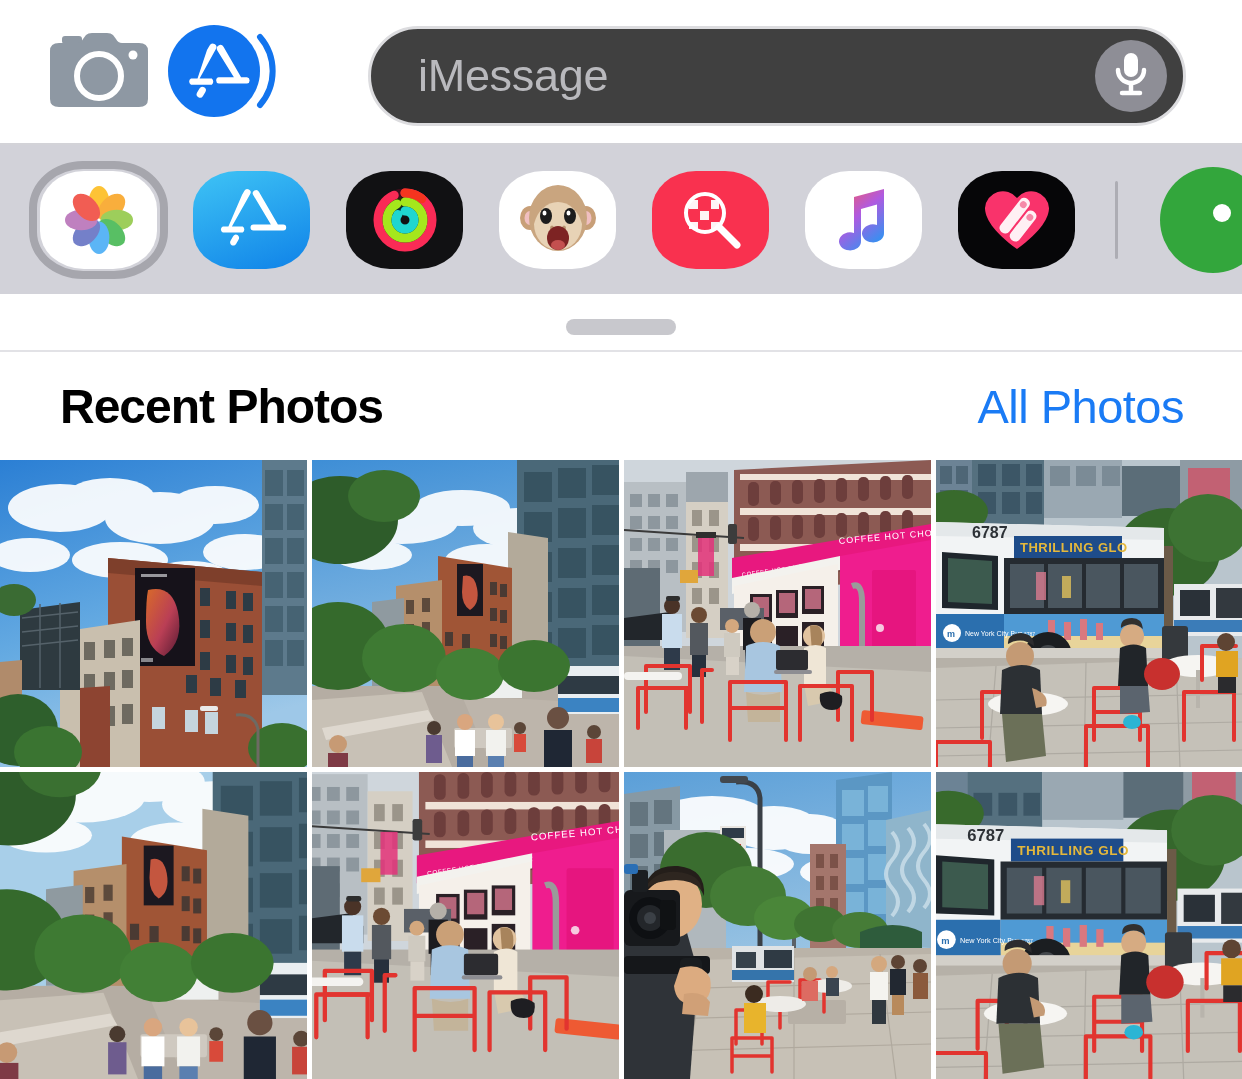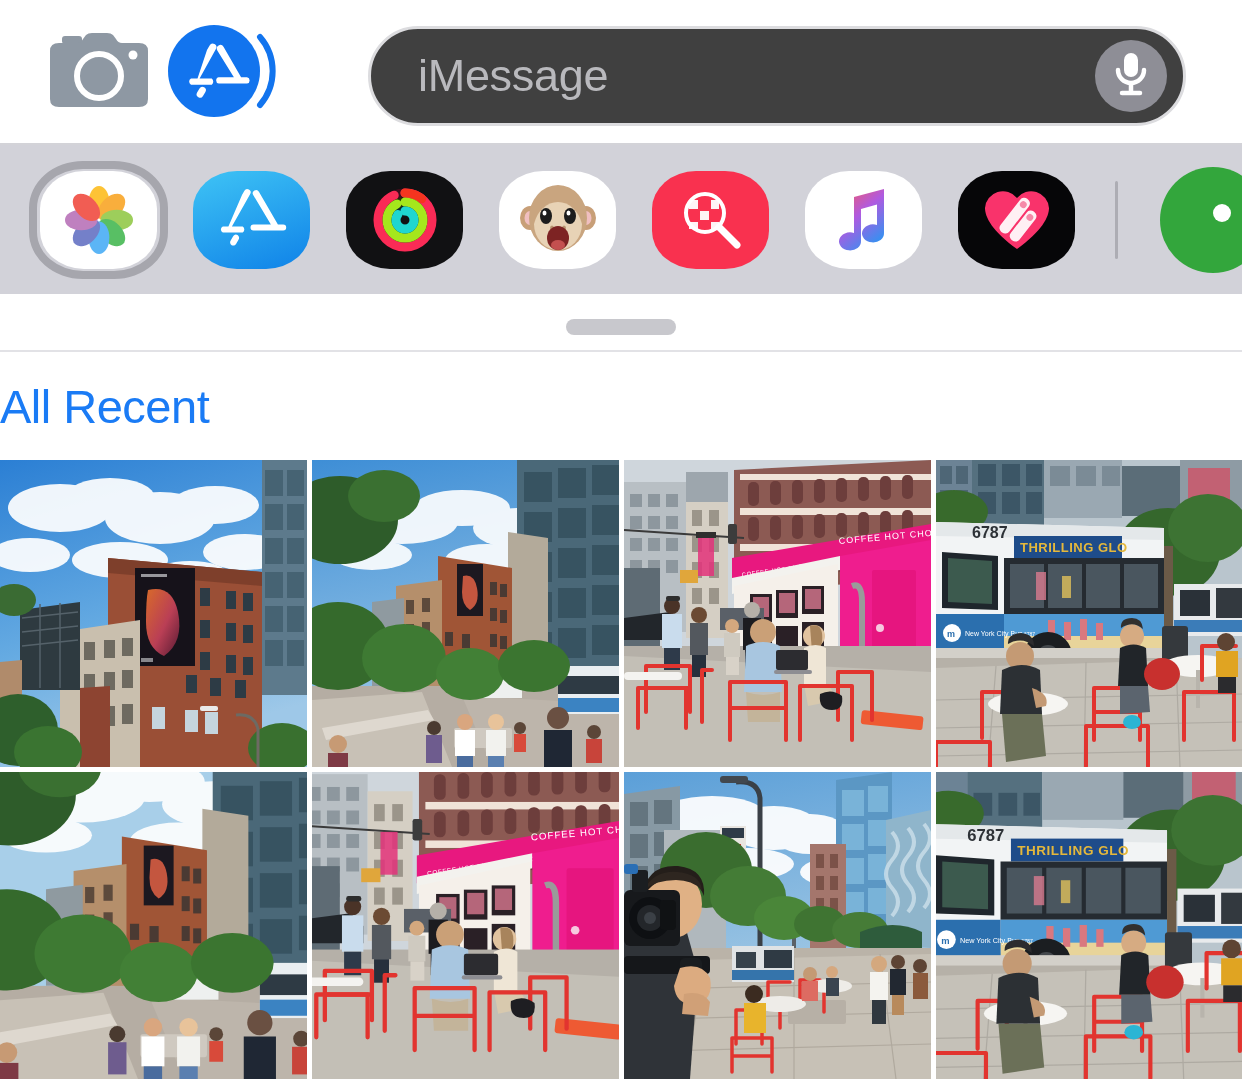--- a/index.html
+++ b/index.html
@@ -320,21 +320,22 @@
     </div>
   </div>
 </div>
 
 <div class="sheet-top">
   <div class="grabber"></div>
 </div>
 <div class="sheet-sep"></div>
 
 <div class="section-hdr">
-  <div class="section-link">All Recent</div>
+  <div class="section-title">Recent Photos</div>
+  <div class="section-link">All Photos</div>
 </div>
 
 <div class="photo-grid">
 
   <div class="photo-row r1">
 
     <div class="thumb">
       <svg viewBox="0 0 307 307" preserveAspectRatio="xMidYMid slice">
         <defs>
           <linearGradient id="sky1" x1="0" y1="0" x2="0.3" y2="1">

